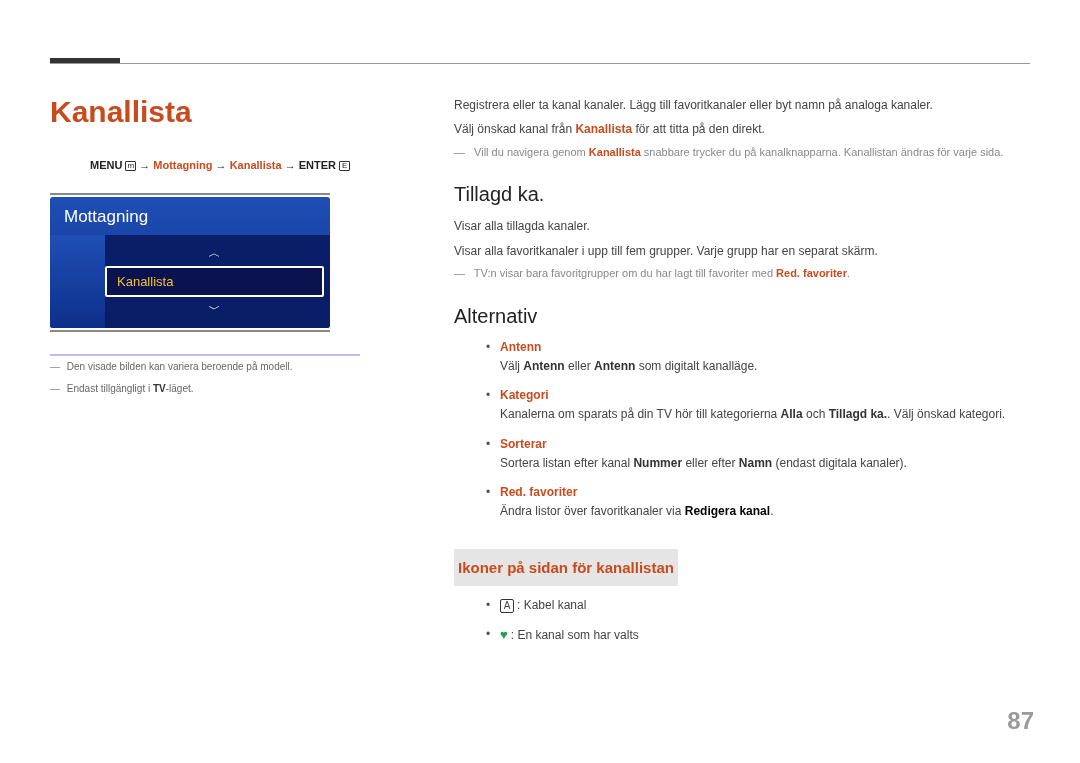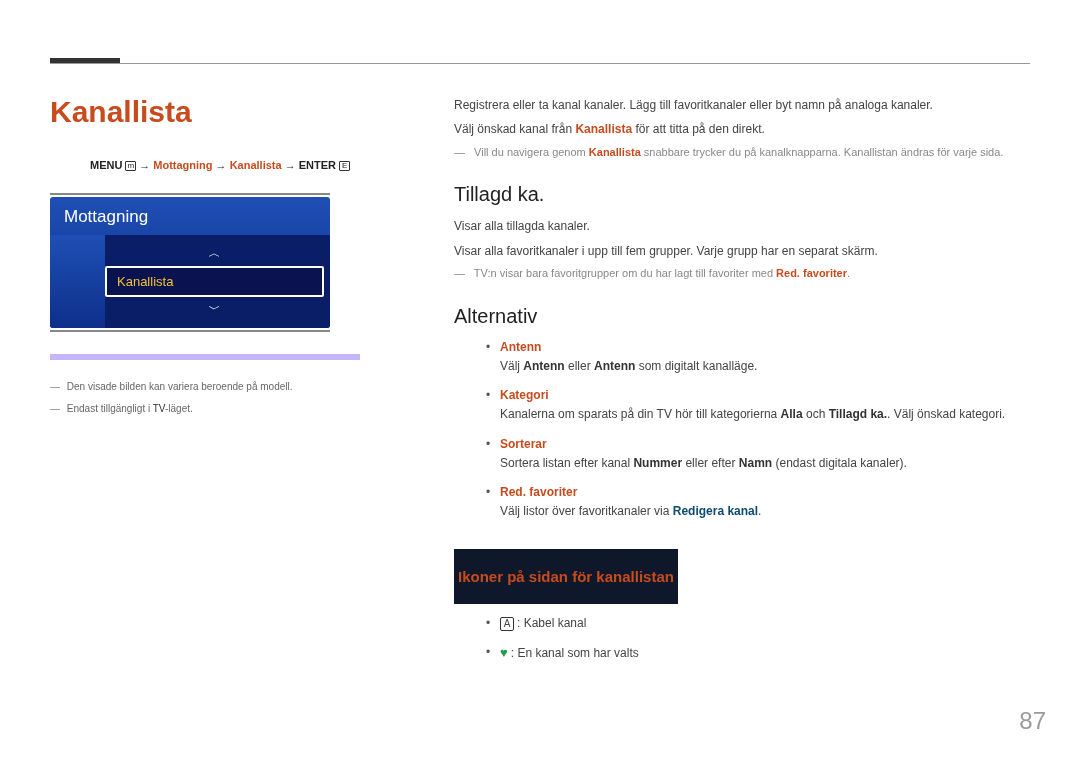--- a/index.html
+++ b/index.html
@@ -100,28 +100,28 @@
   .tv-item {
     background: #0a1350;
     border: 2px solid #fff;
     color: #f2c231;
     font-size: 13px;
     width: 100%;
     padding: 6px 10px;
     border-radius: 2px;
   }
   .footnotes {
-    border-top: 6px solid #c4b5fd;
-    padding-top: 16px;
+    border-top: 2px solid #c4b5fd;
+    padding-top: 0;
     font-size: 10px;
     color: #666;
     line-height: 2.2;
   }
   .footnotes .dash { color: #888; margin-right: 4px; }
-  .footnotes .tvb { font-weight: normal; color: #333; }
+  .footnotes .tvb { font-weight: bold; color: #333; }
   .para {
     font-size: 12px;
     color: #444;
     line-height: 1.7;
     margin-bottom: 4px;
   }
   .para .hl { font-weight: bold; color: #c84b1e; }
   .note {
     font-size: 11px;
     color: #888;
@@ -133,23 +133,23 @@
     font-size: 20px;
     font-weight: 500;
     color: #222;
     margin-top: 22px;
     margin-bottom: 10px;
   }
   h3 {
     font-size: 15px;
     color: #c84b1e;
     font-weight: 600;
-    background: #0f172a;
+    background: #e5e5e5;
     display: inline-block;
-    padding: 19px 4px;
+    padding: 10px 4px;
     margin-top: 18px;
     margin-bottom: 10px;
   }
   .bullets {
     list-style: none;
     padding-left: 18px;
     font-size: 12px;
   }
   .bullets > li {
     position: relative;
@@ -180,24 +180,24 @@
   }
   .heart {
     color: #1d9e4a;
     font-size: 13px;
     vertical-align: middle;
     margin-right: 3px;
   }
   .pagenum {
     position: absolute;
     bottom: 28px;
-    right: 34px;
+    right: 46px;
     font-size: 24px;
     color: #9a9a9a;
-    font-weight: 400;
+    font-weight: 700;
   }
 </style>
 </head>
 <body>
 
 <div class="top-rule-accent"></div>
 <div class="top-rule"></div>
 
 <div class="page">
 
@@ -270,21 +270,21 @@
       <li>
         <span class="term">Kategori</span><br>
         <span>Kanalerna om sparats på din TV hör till kategorierna </span><span class="strong">Alla</span><span> och </span><span class="strong">Tillagd ka.</span><span>. Välj önskad kategori.</span>
       </li>
       <li>
         <span class="term">Sorterar</span><br>
         <span>Sortera listan efter kanal </span><span class="strong">Nummer</span><span> eller efter </span><span class="strong">Namn</span><span> (endast digitala kanaler).</span>
       </li>
       <li>
         <span class="term">Red. favoriter</span><br>
-        <span>Välj listor över favoritkanaler via </span><span class="strong" style="color:#0c4a6e">Redigera kanal</span><span>.</span>
+        <span>Ändra listor över favoritkanaler via </span><span class="strong" style="color:#000000">Redigera kanal</span><span>.</span>
       </li>
     </ul>
 
     <h3>Ikoner på sidan för kanallistan</h3>
     <ul class="bullets">
       <li>
         <span class="icon-box">
             <span>A</span>
           </span><span>: Kabel kanal</span>
       </li>

